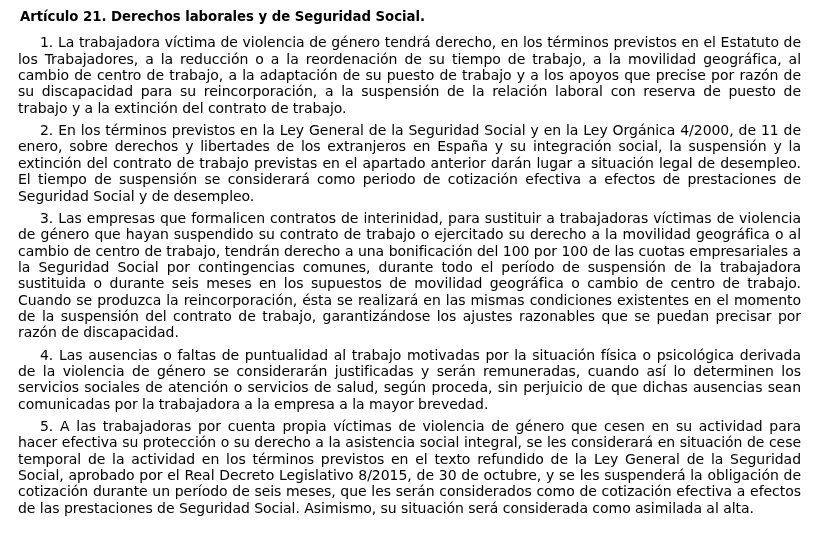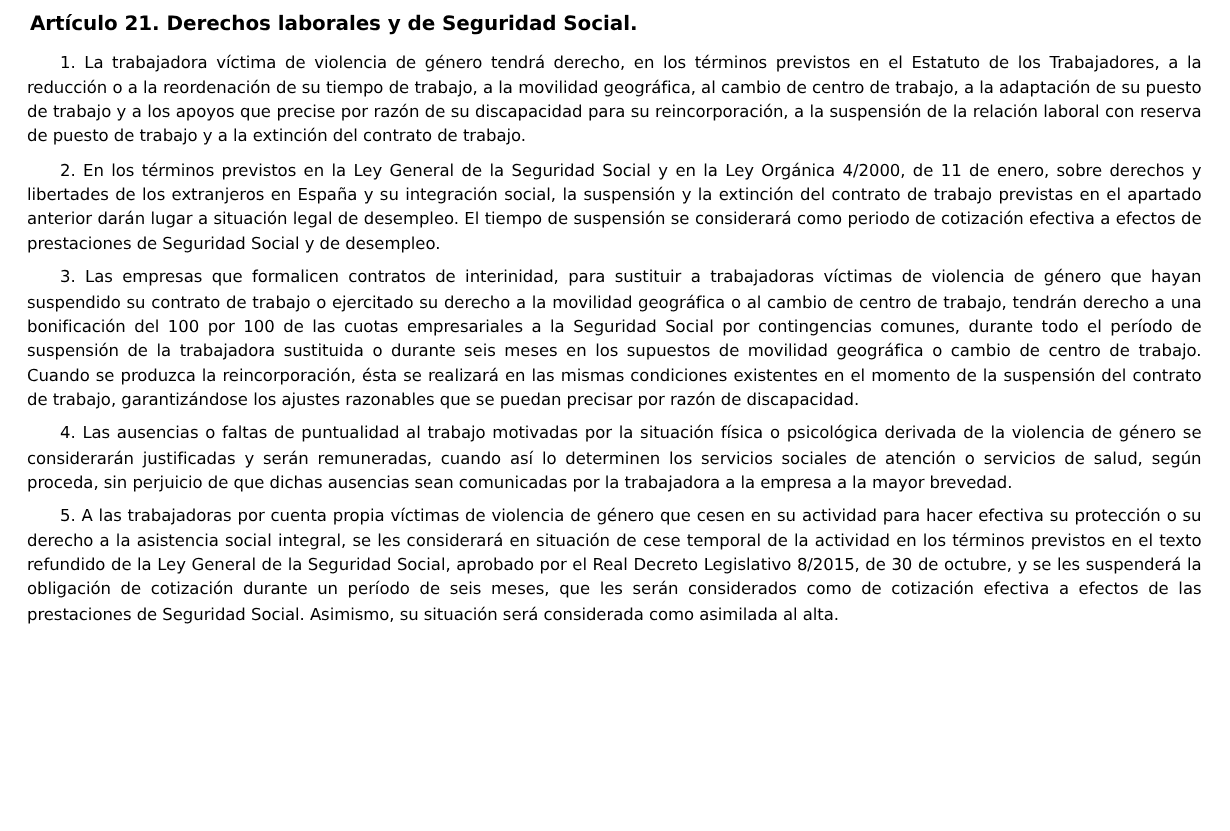--- a/index.html
+++ b/index.html
@@ -30,21 +30,21 @@
     letter-spacing: -0.05px;
     margin: 0 0 0 2px;
     padding: 0;
     text-align: left;
     white-space: nowrap;
   }
   .body-block {
     margin-top: 9px;
   }
   p.para {
-    font-size: 11px;
+    font-size: 14px;
     line-height: 16.35px;
     text-align: justify;
     text-justify: inter-word;
     margin: 0 0 6px 0;
     padding: 0;
     text-indent: 22px;
     letter-spacing: -0.04px;
     word-spacing: 0px;
     hyphens: none;
   }

